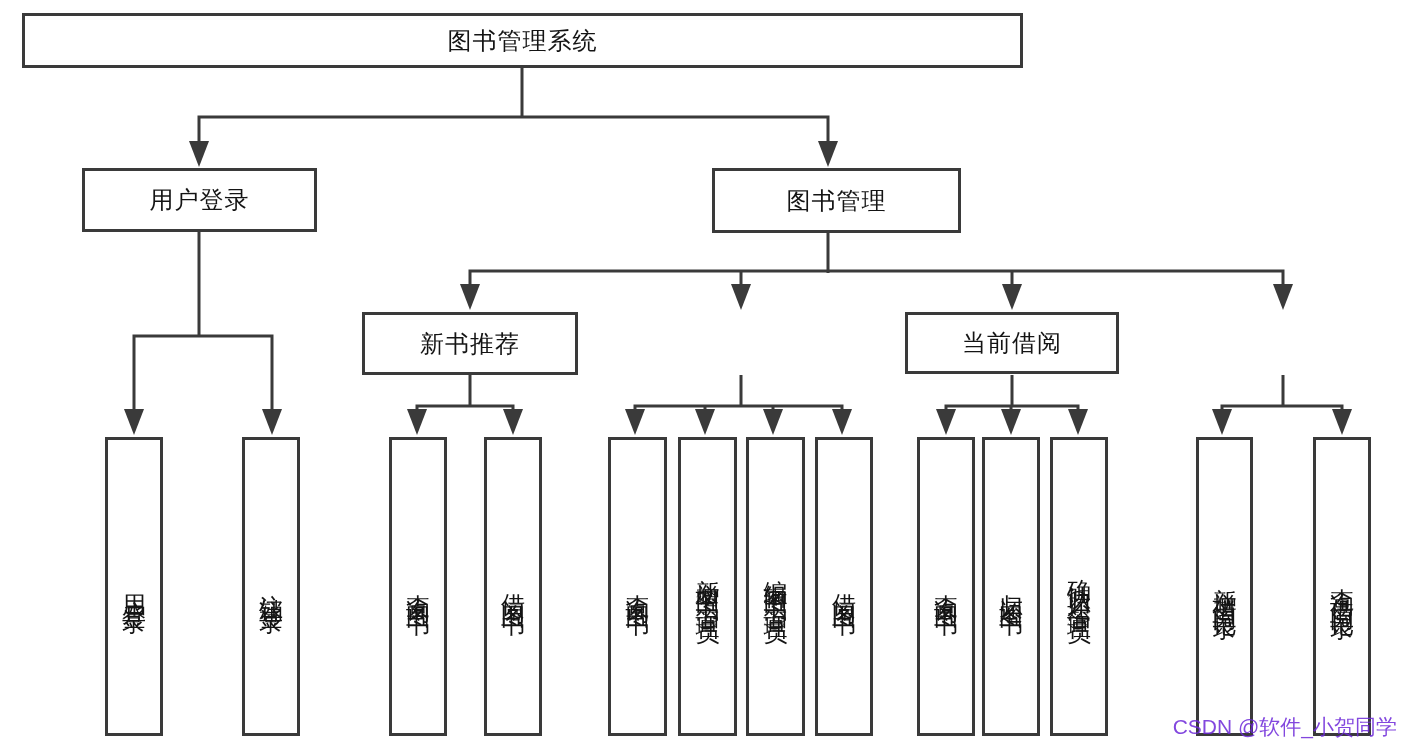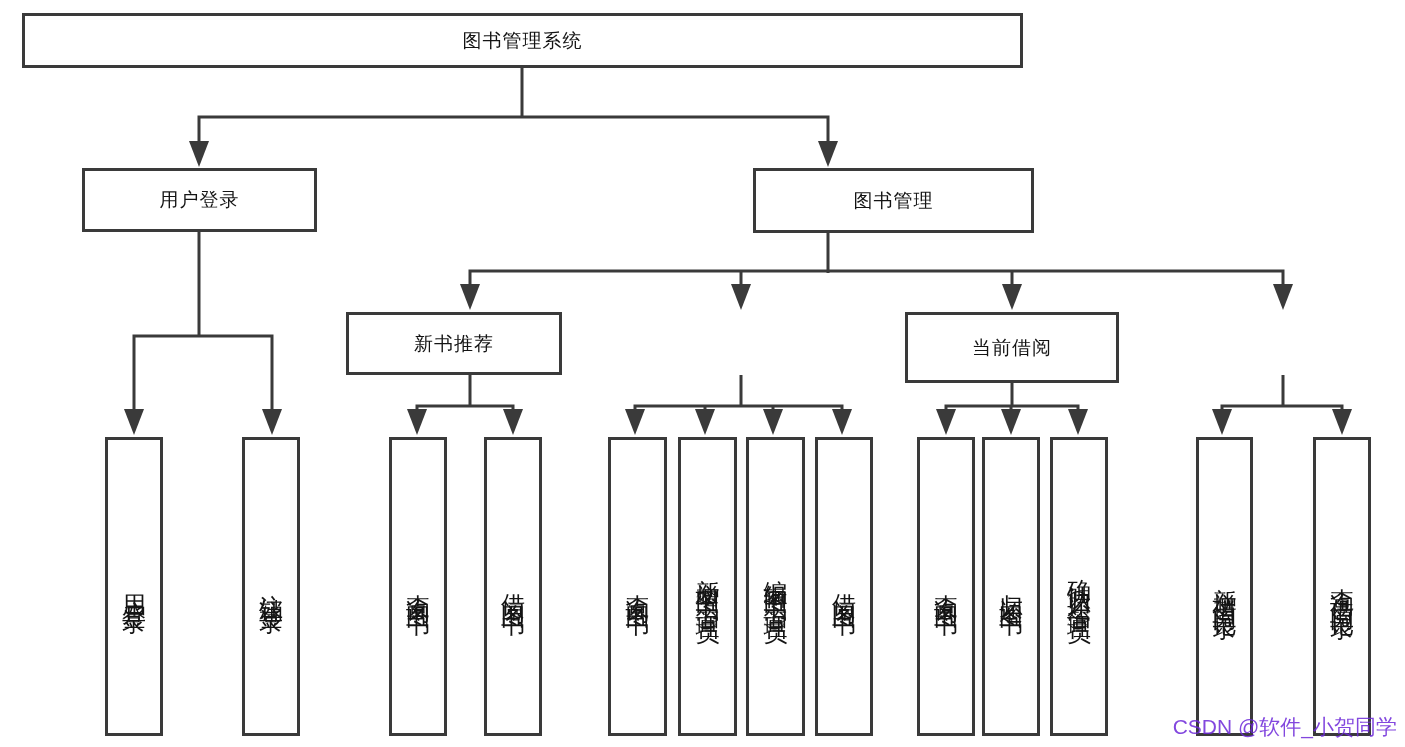--- a/index.html
+++ b/index.html
@@ -29,21 +29,21 @@
     position: absolute;
     box-sizing: border-box;
     background: #ffffff;
     border: 3px solid #3a3a3a;
     display: flex;
     align-items: center;
     justify-content: center;
     text-align: center;
   }
   .hnode span {
-    font-size: 19px;
+    font-size: 24px;
     letter-spacing: 1px;
     white-space: nowrap;
     color: #141414;
   }
   .leaf span {
     writing-mode: vertical-rl;
     text-orientation: mixed;
     font-size: 24px;
     line-height: 1;
     letter-spacing: 6px;
@@ -109,28 +109,28 @@
     <polygon points="1332,409 1352,409 1342,435"></polygon>
   </svg>
 
   <div class="node hnode" style="left:22px; top:13px; width:1001px; height:55px;">
     <span>图书管理系统</span>
   </div>
 
   <div class="node hnode" style="left:82px; top:168px; width:235px; height:64px;">
     <span>用户登录</span>
   </div>
-  <div class="node hnode" style="left:712px; top:168px; width:281px; height:65px;margin-left:41px;">
+  <div class="node hnode" style="left:712px; top:168px; width:249px; height:65px;">
     <span>图书管理</span>
   </div>
 
-  <div class="node hnode" style="left:346px; top:312px; width:216px; height:63px;">
+  <div class="node hnode" style="left:362px; top:312px; width:216px; height:63px;">
     <span>新书推荐</span>
   </div>
-  <div class="node hnode" style="left:905px; top:312px; width:214px; height:71px;">
+  <div class="node hnode" style="left:905px; top:312px; width:214px; height:62px;">
     <span>当前借阅</span>
   </div>
 
   <div class="node leaf" style="left:105px; top:437px; width:58px; height:299px;">
     <span>用户登录</span>
   </div>
   <div class="node leaf" style="left:242px; top:437px; width:58px; height:299px;">
     <span>注销登录</span>
   </div>
 

